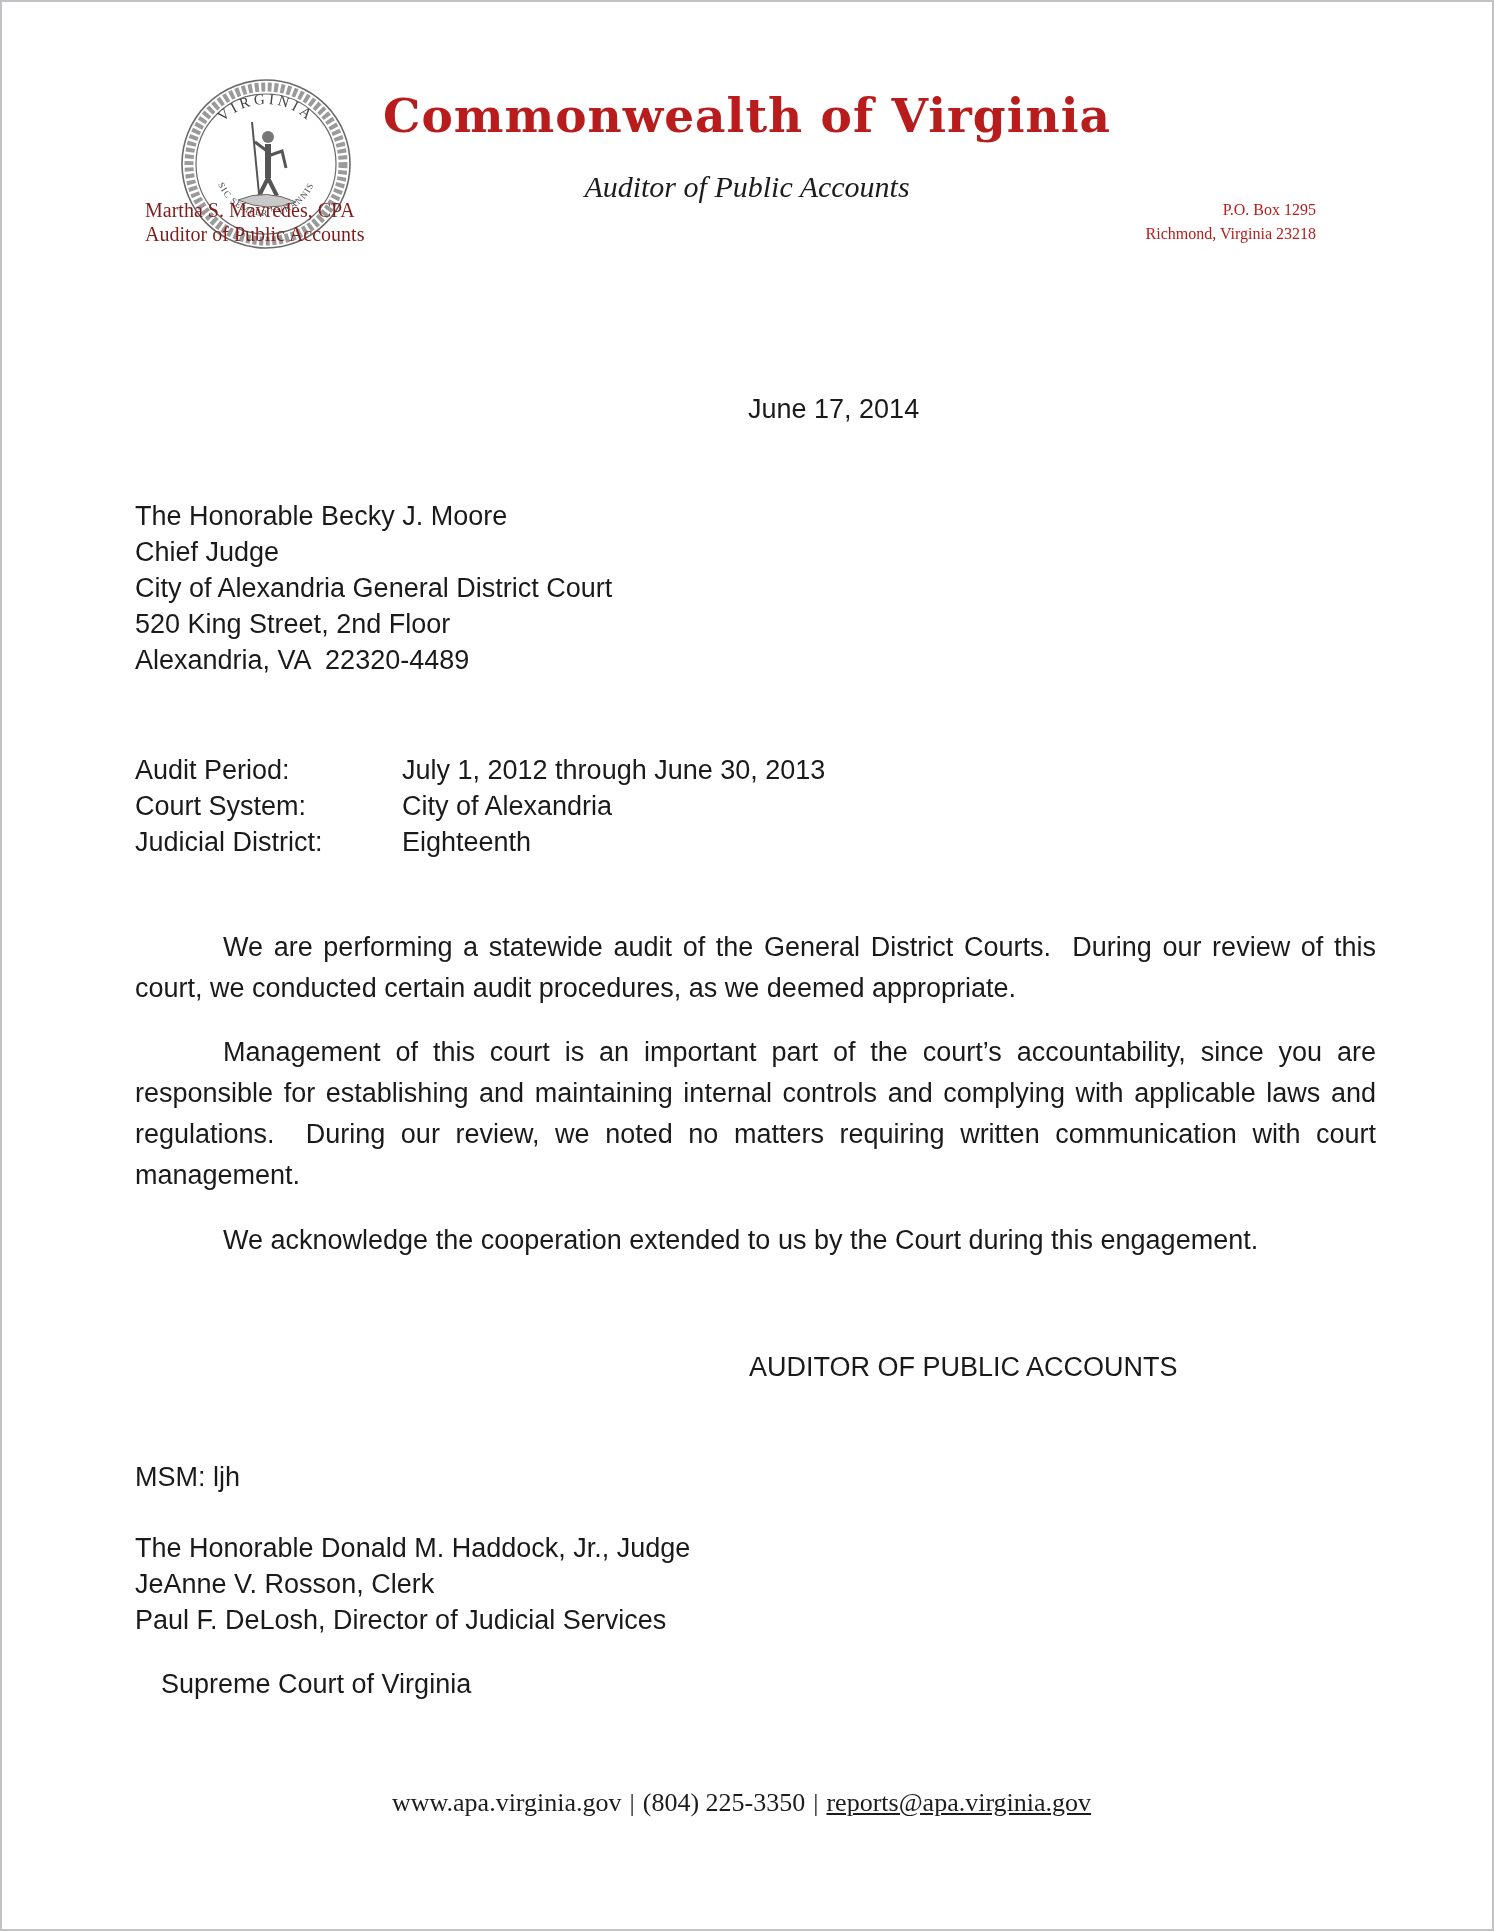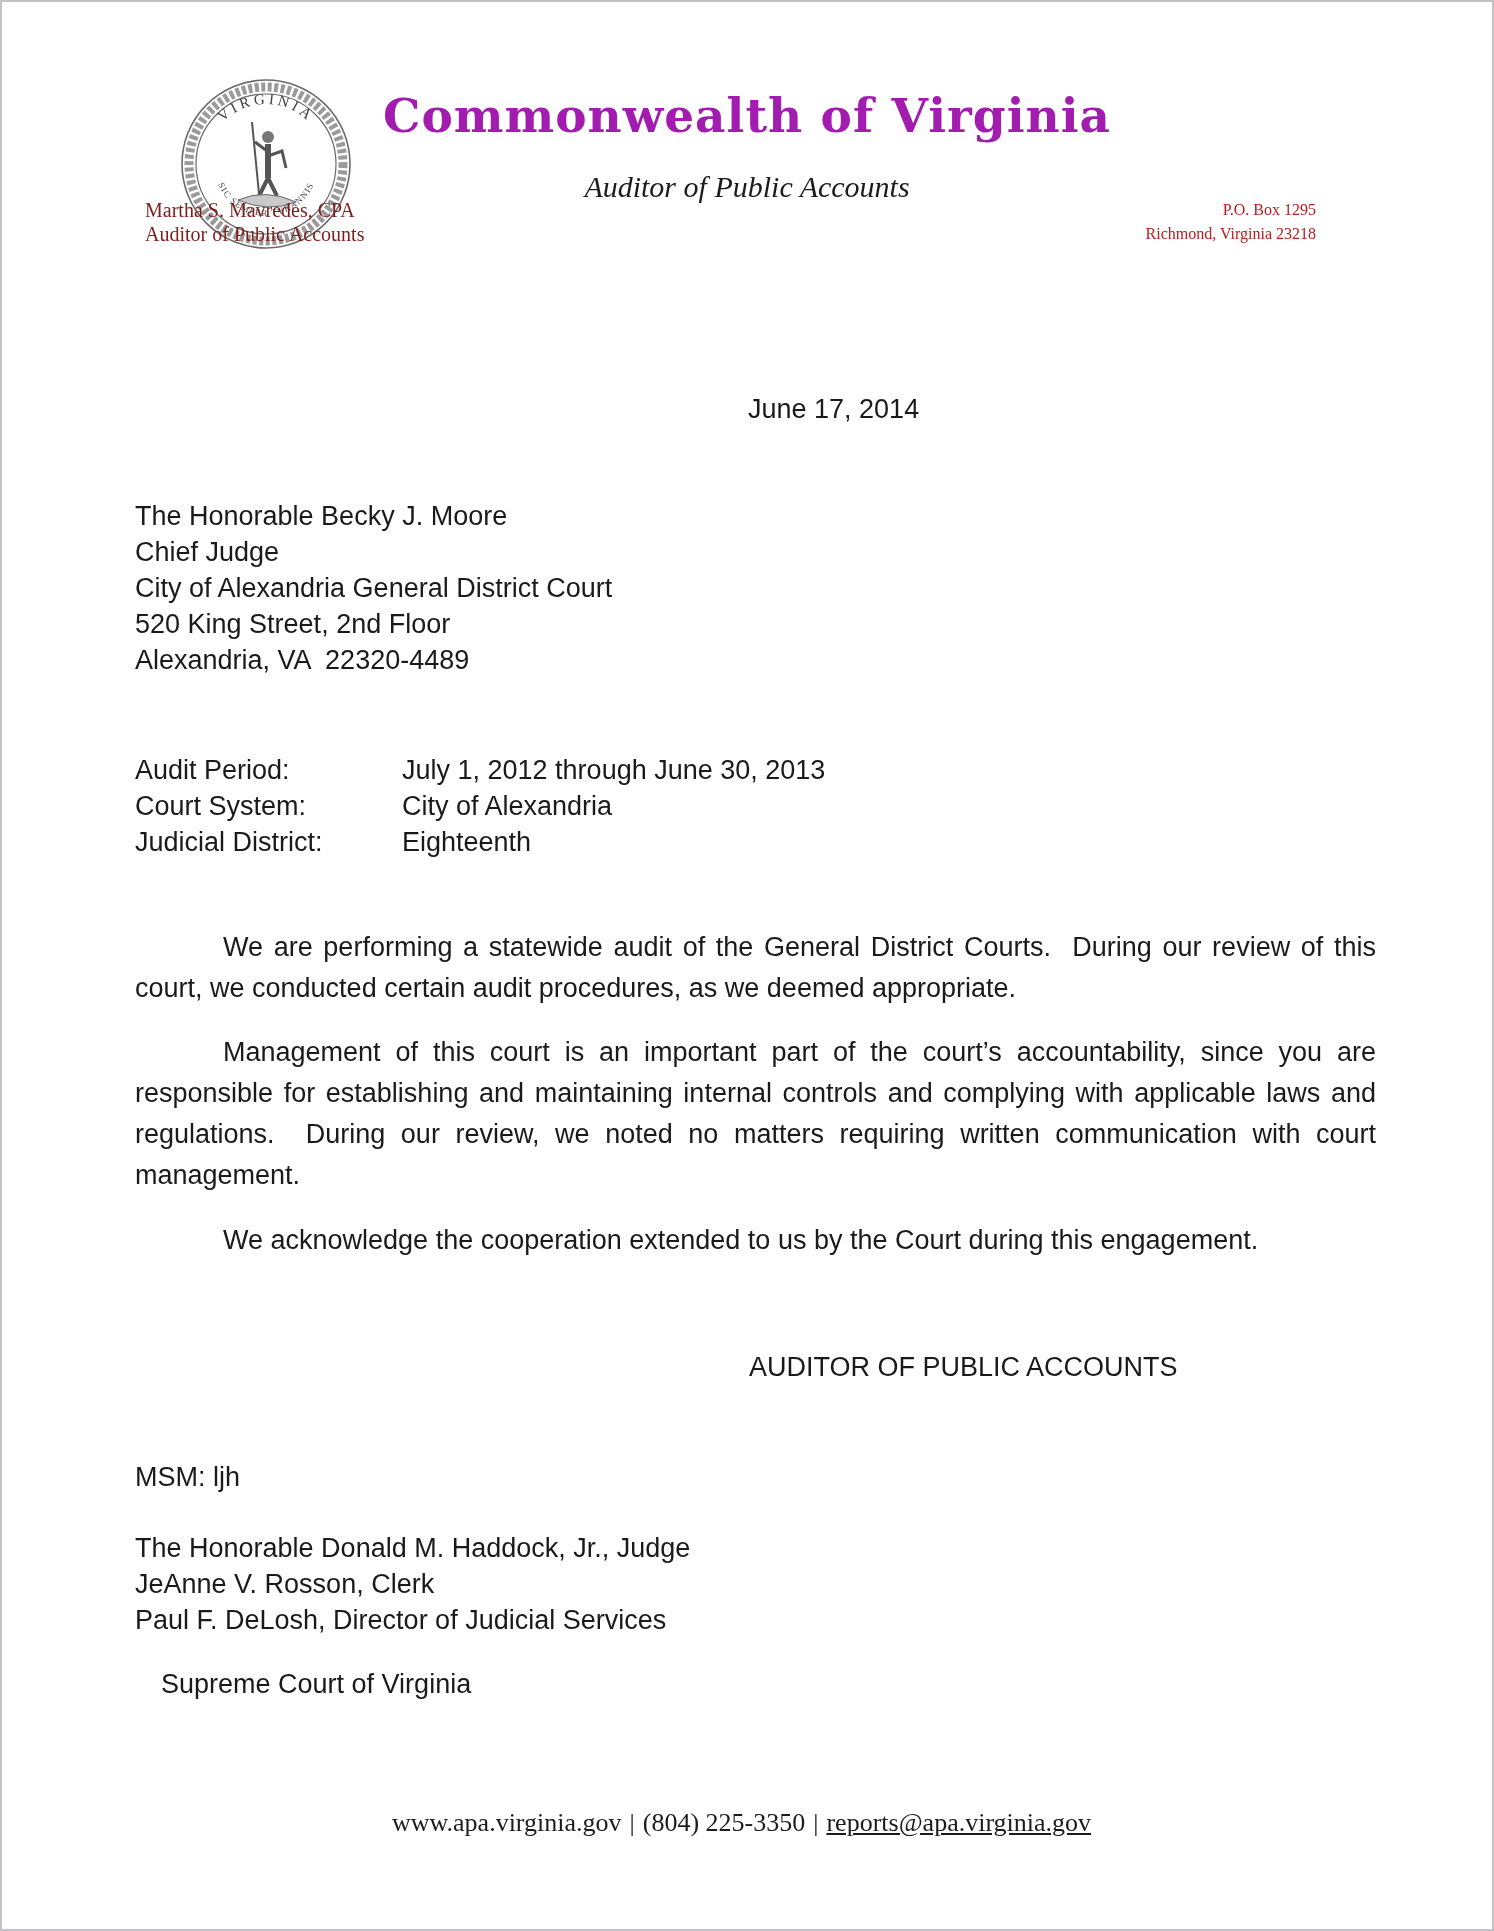--- a/index.html
+++ b/index.html
@@ -27,21 +27,21 @@
   }
   .lh-title {
     position: absolute;
     left: 0; right: 0;
     top: 86px;
     text-align: center;
     font-family: "DejaVu Serif", serif;
     font-weight: 700;
     font-size: 47px;
     letter-spacing: 1px;
-    color: #a21caf;
+    color: #b91c1c;
   }
   .lh-subtitle {
     position: absolute;
     left: 0; right: 0;
     top: 168px;
     text-align: center;
     font-family: "Liberation Serif", serif;
     font-style: italic;
     font-size: 30px;
     color: #1c1c1c;
@@ -131,21 +131,20 @@
 
   
   .footer {
     position: absolute;
     left: 0; right: 11px;
     top: 1786px;
     text-align: center;
     font-family: "Liberation Serif", serif;
     font-size: 26px;
     color: #1c1c1c;
-    margin-top: 20px;
   }
   .footer .sep { padding: 0 8px; }
   .footer-email {
     text-decoration: underline;
     color: #1c1c1c;
     cursor: pointer;
   }
 </style>
 </head>
 <body>

